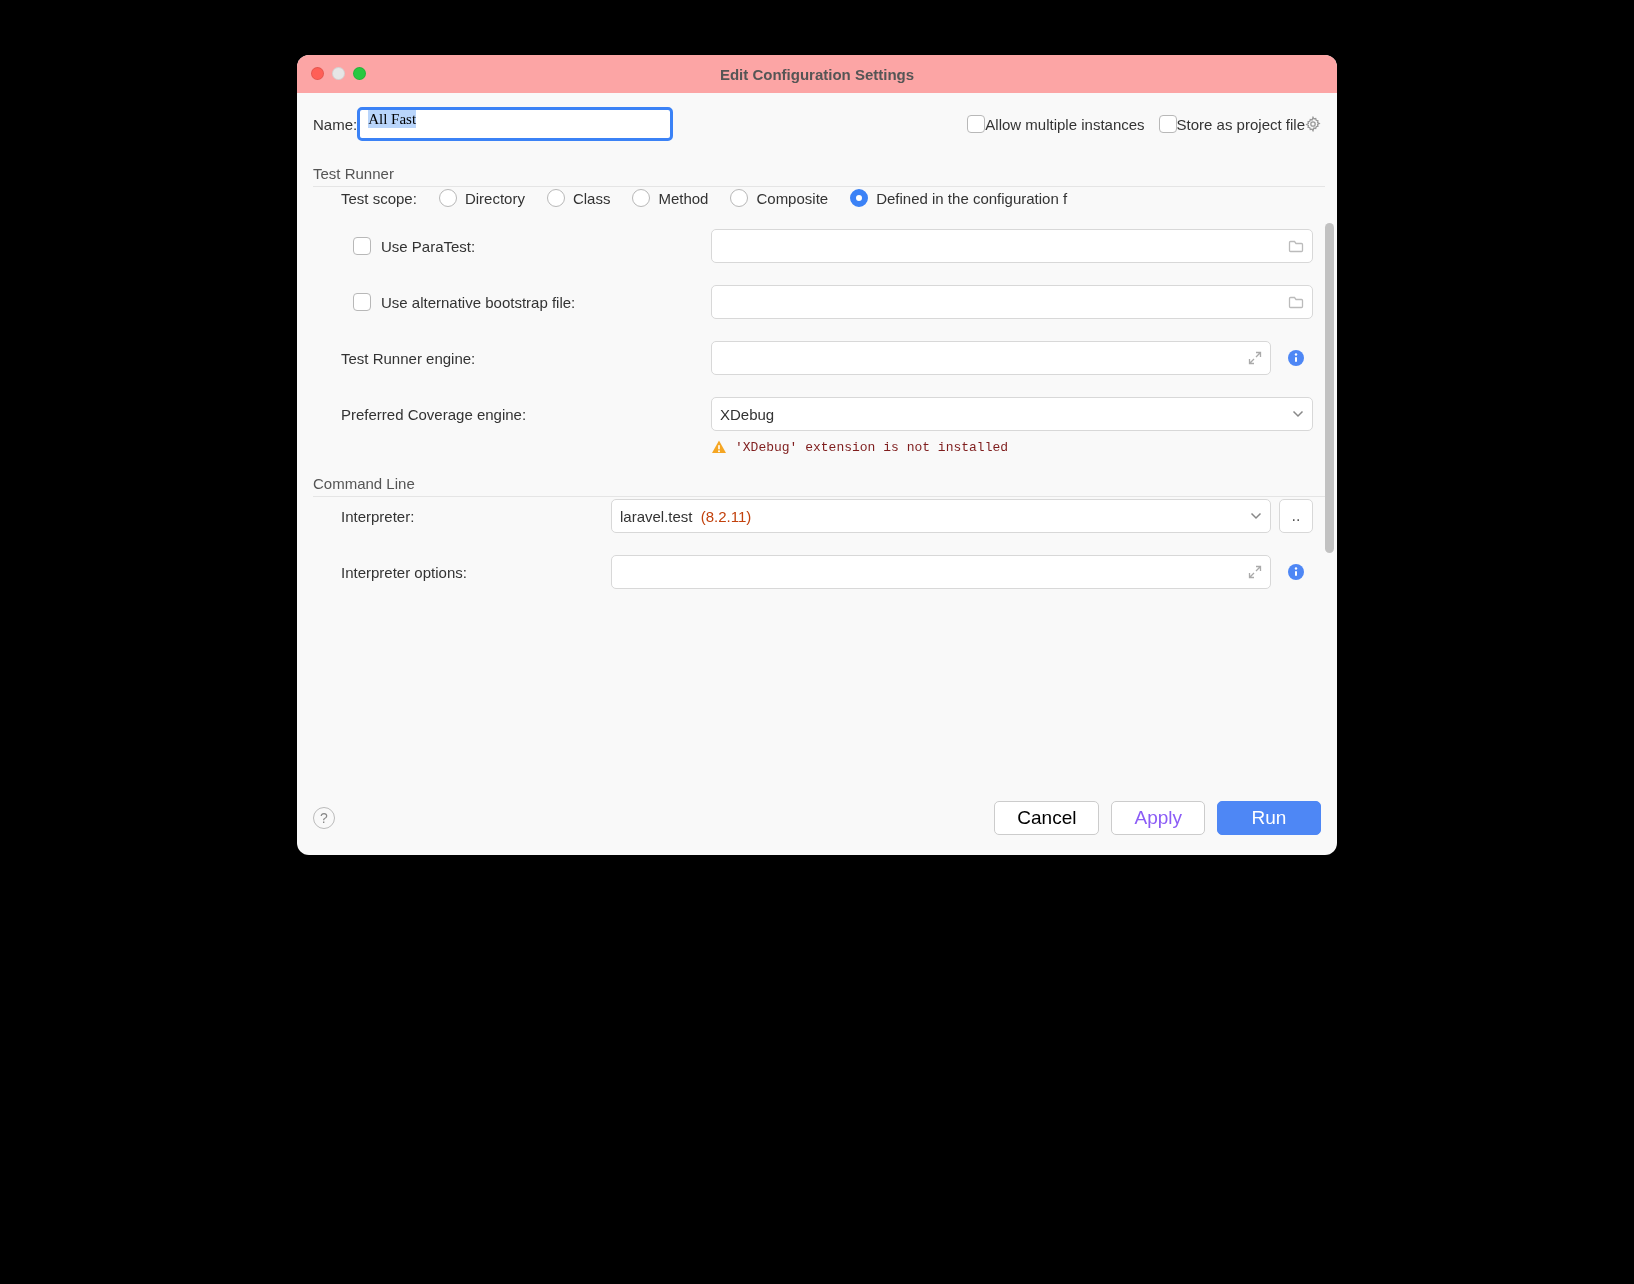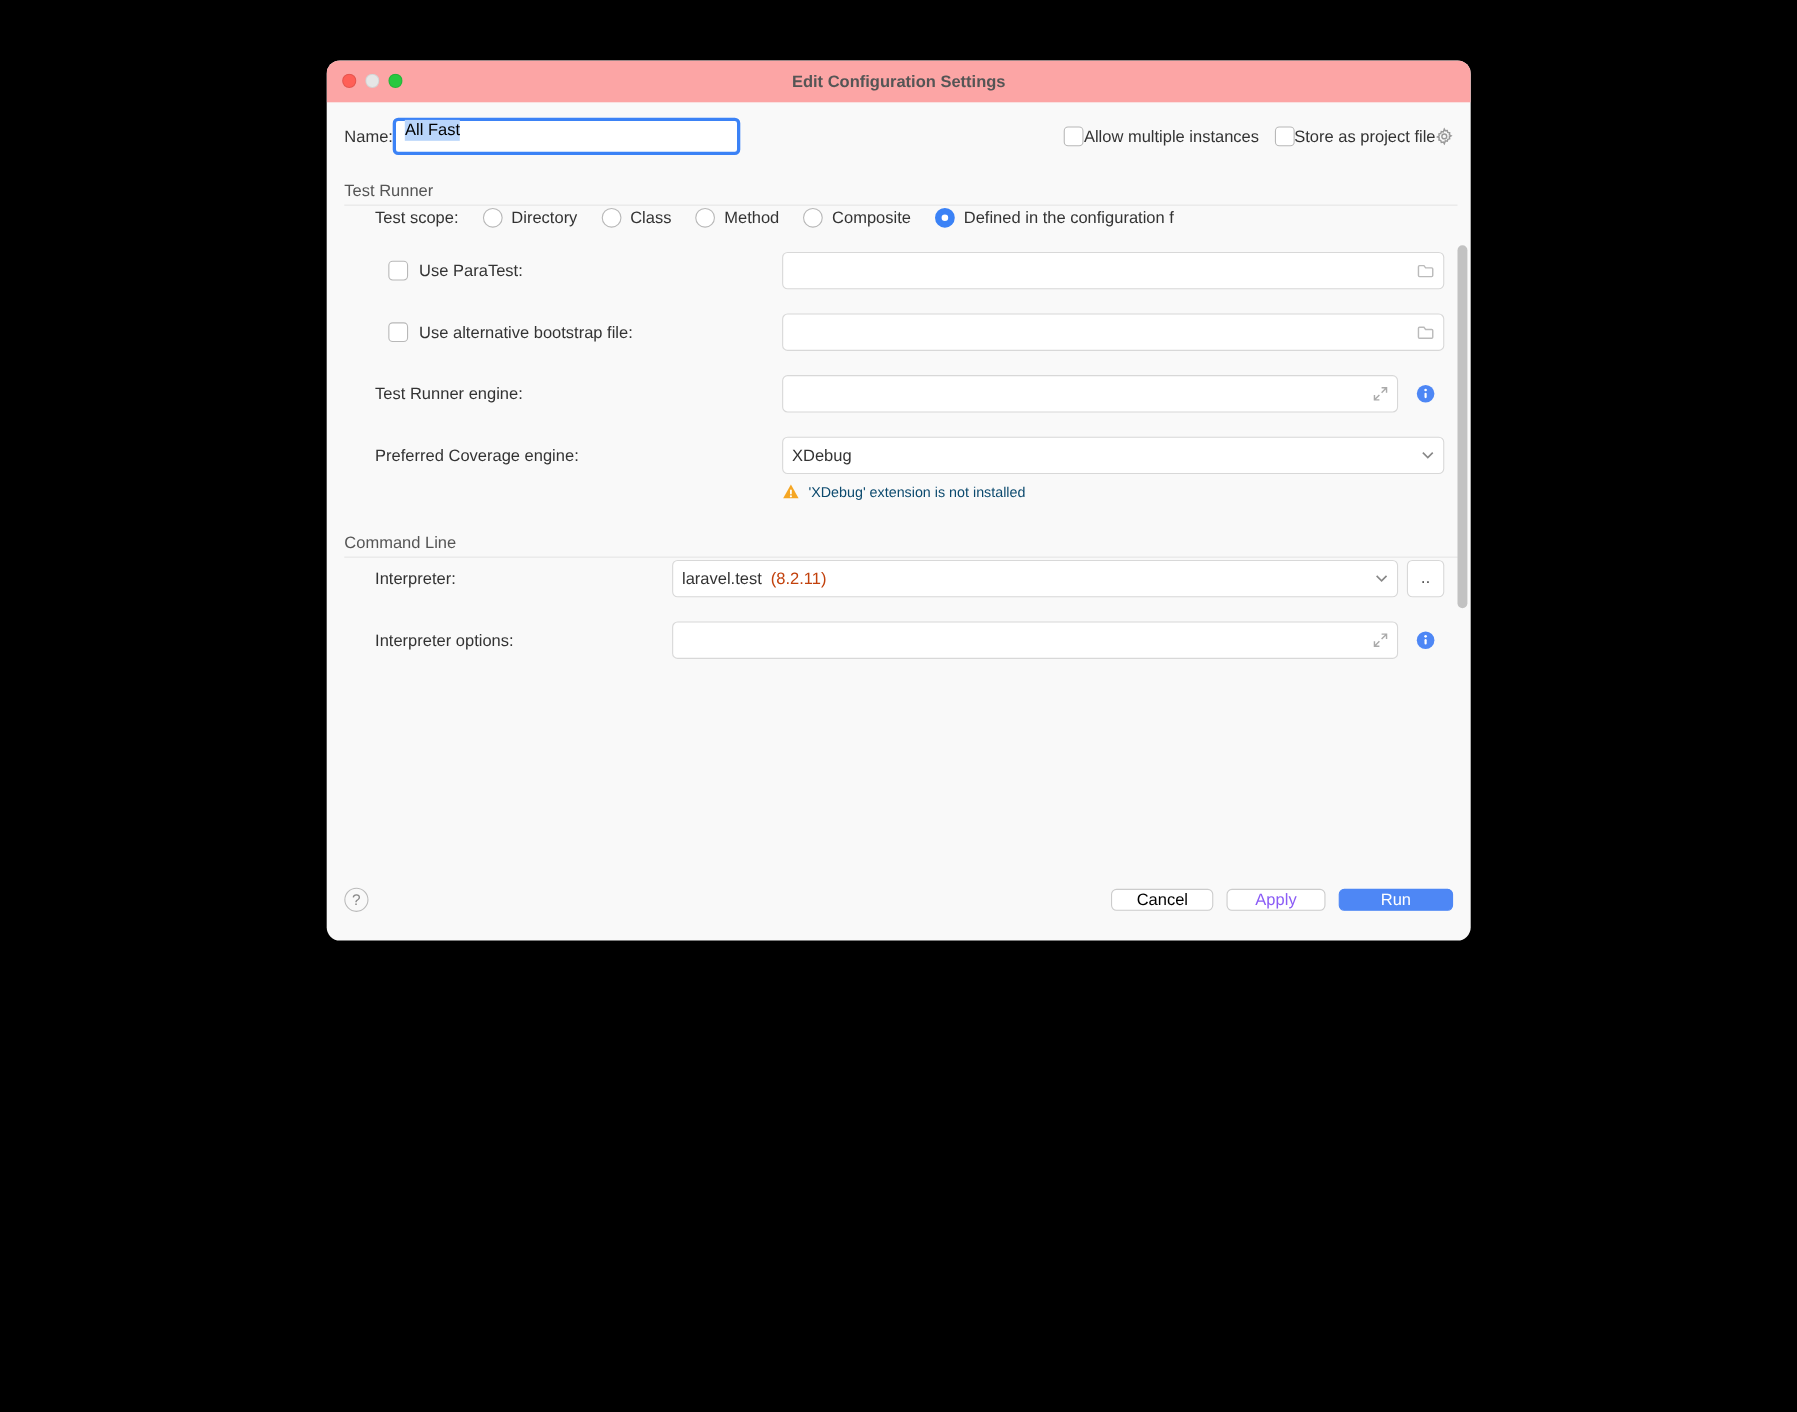--- a/index.html
+++ b/index.html
@@ -71,20 +71,21 @@
       height: 34px;
       border: 3px solid #3b82f6;
       border-radius: 5px;
       background: #fff;
       padding: 0 8px;
       font-size: 15px;
     }
     .name-input span.sel {
       background: #b9d5fb;
       padding: 1px 0;
+      font-family: Liberation Serif, serif;
     }
     .cb {
       width: 18px; height: 18px;
       border: 1.5px solid #b8b8b8;
       border-radius: 4px;
       background: #fff;
       flex-shrink: 0;
     }
     .cb.checked {
       background: #3b82f6;
@@ -183,24 +184,25 @@
       align-items: center;
       justify-content: center;
       margin-left: 8px;
       flex-shrink: 0;
     }
     .warning-row {
       display: flex;
       align-items: center;
       gap: 8px;
       font-size: 13px;
-      color: #0c4a6e;
+      color: #7f1d1d;
       padding-left: 370px;
       margin-top: -14px;
-      margin-bottom: 30px;
+      margin-bottom: 20px;
+      font-family: Liberation Mono, monospace;
     }
     .interpreter-version { color: #c2410c; margin-left: 4px; }
     .footer {
       height: 62px;
       border-top: none;
       display: flex;
       align-items: center;
       padding: 0 16px 12px 16px;
       gap: 12px;
     }
@@ -209,26 +211,26 @@
       border: 1.5px solid #bbb;
       border-radius: 50%;
       display: flex;
       align-items: center;
       justify-content: center;
       color: #888;
       font-size: 14px;
     }
     .spacer { flex: 1; }
     .btn {
-      height: 20px;
+      height: 34px;
       padding: 0 22px;
       border-radius: 5px;
       border: 1px solid #ccc;
       background: #fff;
-      font-size: 15px;
+      font-size: 19px;
       display: flex;
       align-items: center;
       justify-content: center;
       min-width: 90px;
     }
     .btn.disabled { color: #8b5cf6; }
     .btn.primary {
       background: #4e87f5;
       border-color: #4e87f5;
       color: #fff;

